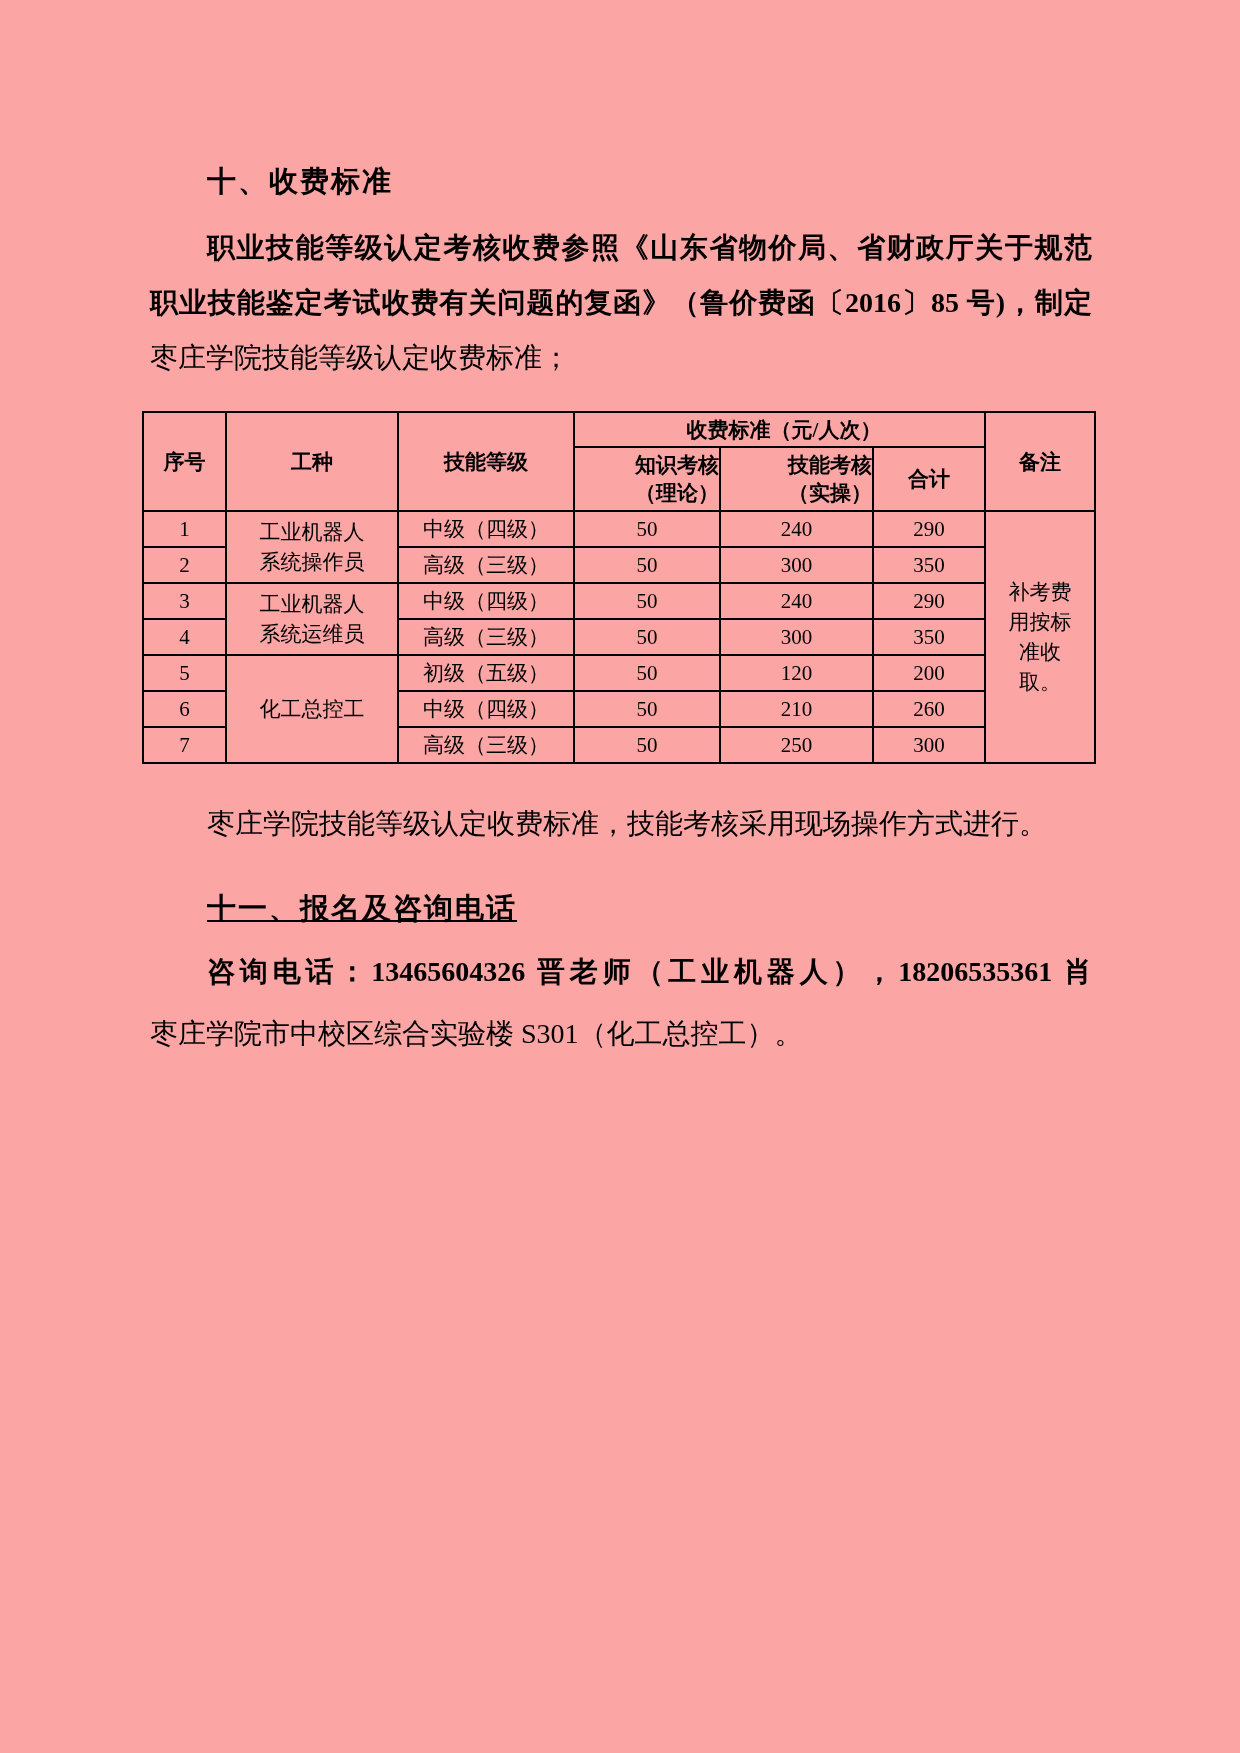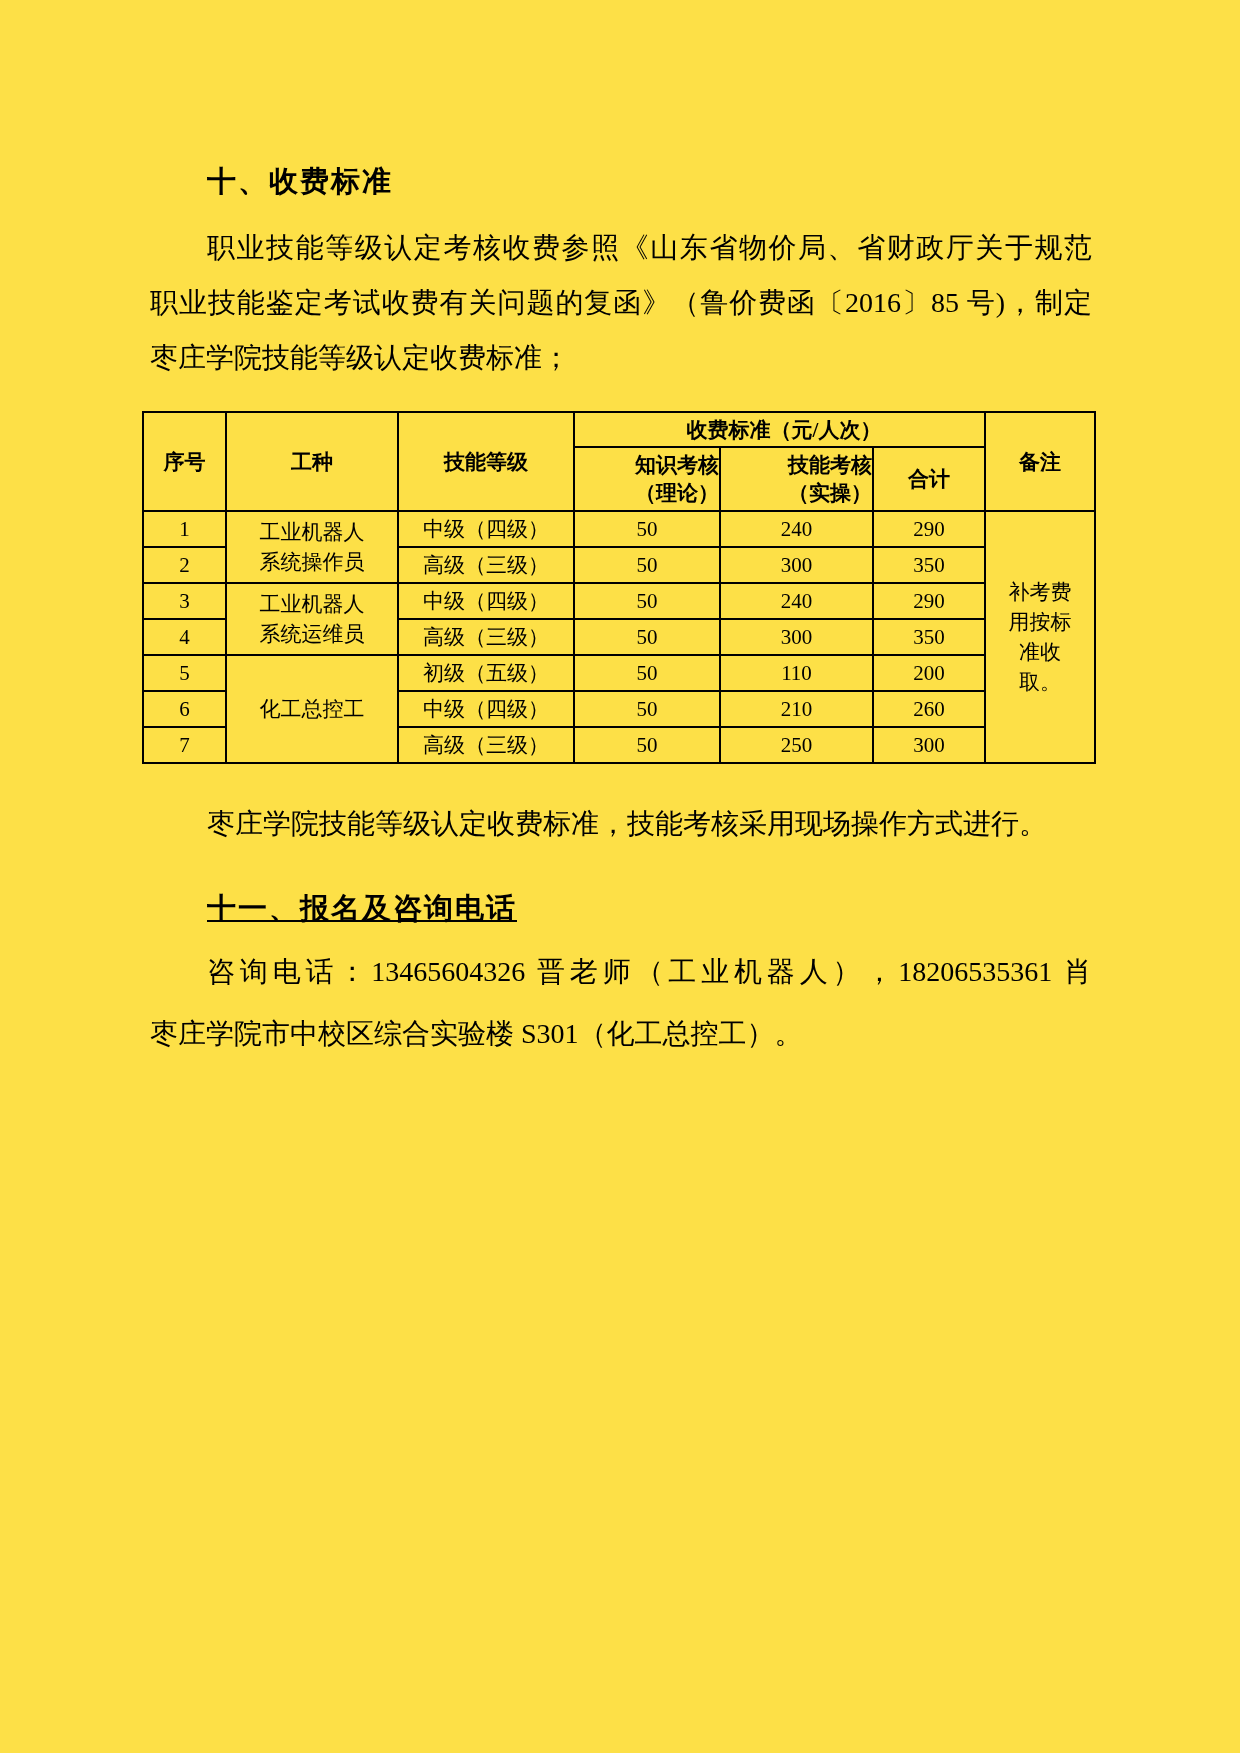--- a/index.html
+++ b/index.html
@@ -6,31 +6,31 @@
   body {
     width: 1240px; height: 1753px;
     font-family: "Liberation Serif", "DejaVu Serif", serif;
     color: #000000;
   }
   .page {
     box-sizing: border-box;
     width: 1240px; height: 1753px;
     padding: 162px 148px 0 150px;
     overflow: hidden;
-    background: #fde047;
+    background: #fca5a5;
   }
   .heading {
     font-size: 29px; font-weight: 700;
     margin: 0; padding-left: 57px;
     line-height: 38px;
     letter-spacing: 2px;
   }
   .para { font-size: 28px; margin: 0; }
   .para .line { line-height: 55px; text-align: justify; }
-  .line.fill { text-align-last: justify; }
+  .line.fill { text-align-last: justify; font-weight: bold; }
   .line.indent { text-indent: 57px; }
   .intro { margin-top: 20px; }
 
   .fee-table {
     border-collapse: collapse; table-layout: fixed;
     width: 952px; margin: 26px 0 0 -8px;
     font-size: 21px;
   }
   .fee-table td {
     border: 2px solid #000000;
@@ -136,21 +136,21 @@
         <td>300</td>
         <td>350</td>
       </tr>
       <tr class="br">
         <td>5</td>
         <td class="c-trade" rowspan="3">
           <div>化工总控工</div>
         </td>
         <td>初级（五级）</td>
         <td>50</td>
-        <td>110</td>
+        <td>120</td>
         <td>200</td>
       </tr>
       <tr class="br">
         <td>6</td>
         <td>中级（四级）</td>
         <td>50</td>
         <td>210</td>
         <td>260</td>
       </tr>
       <tr class="br">

